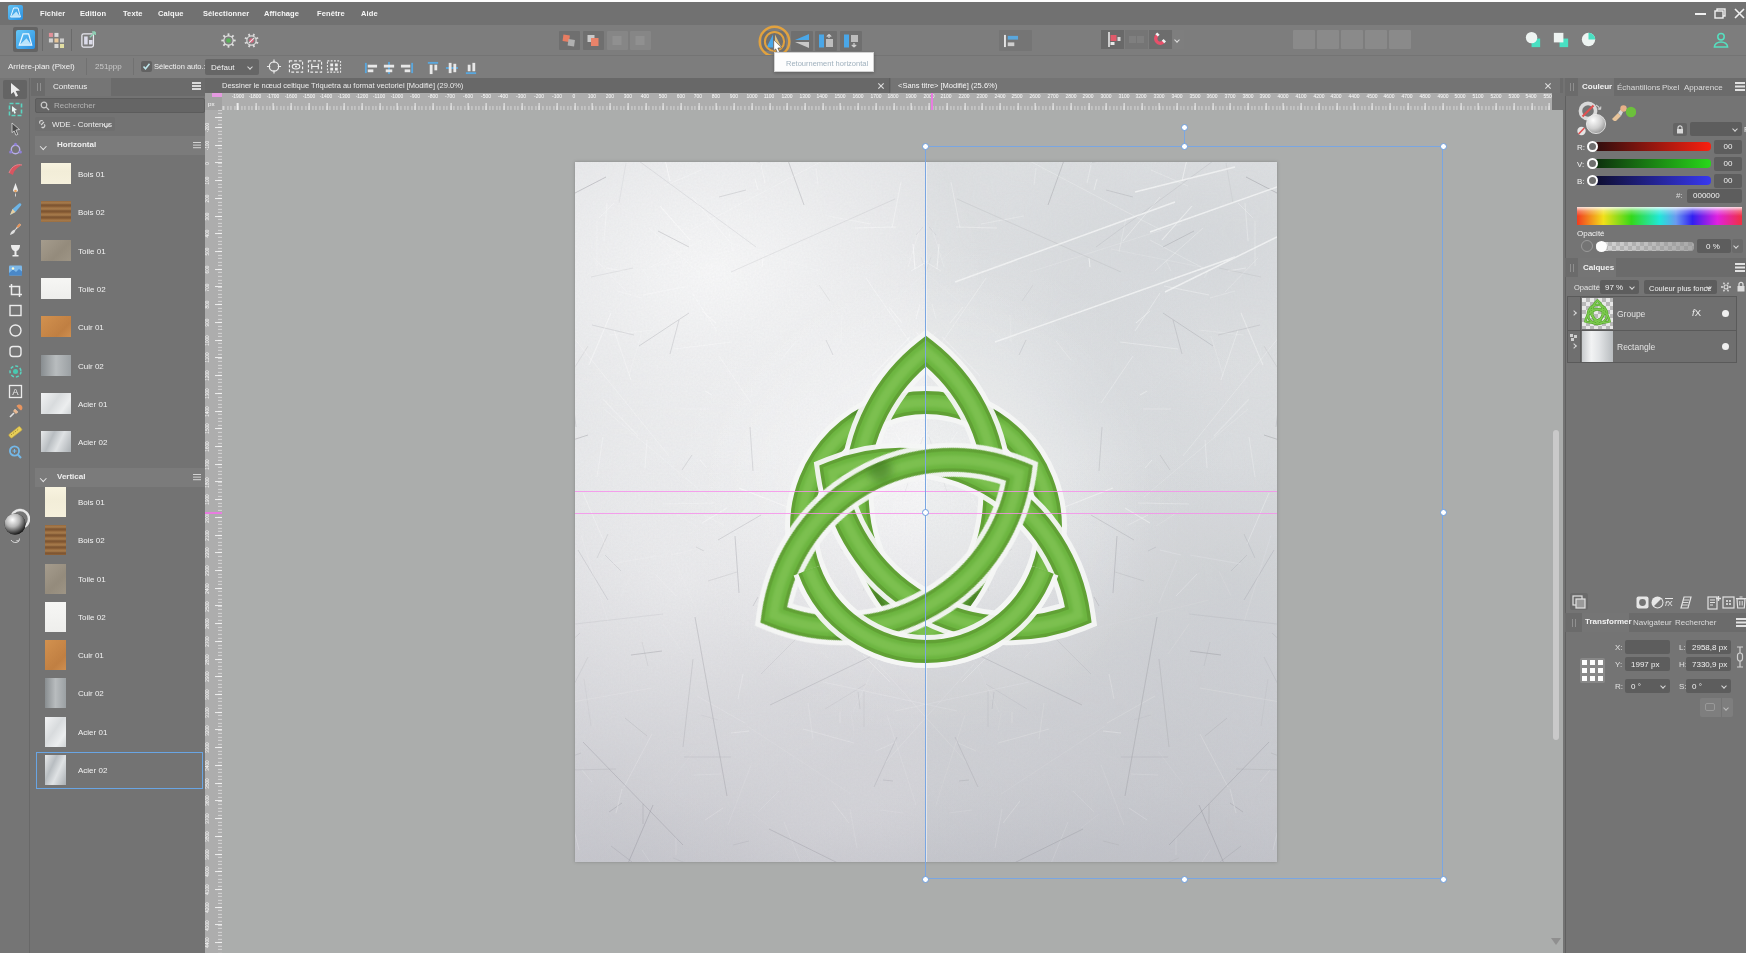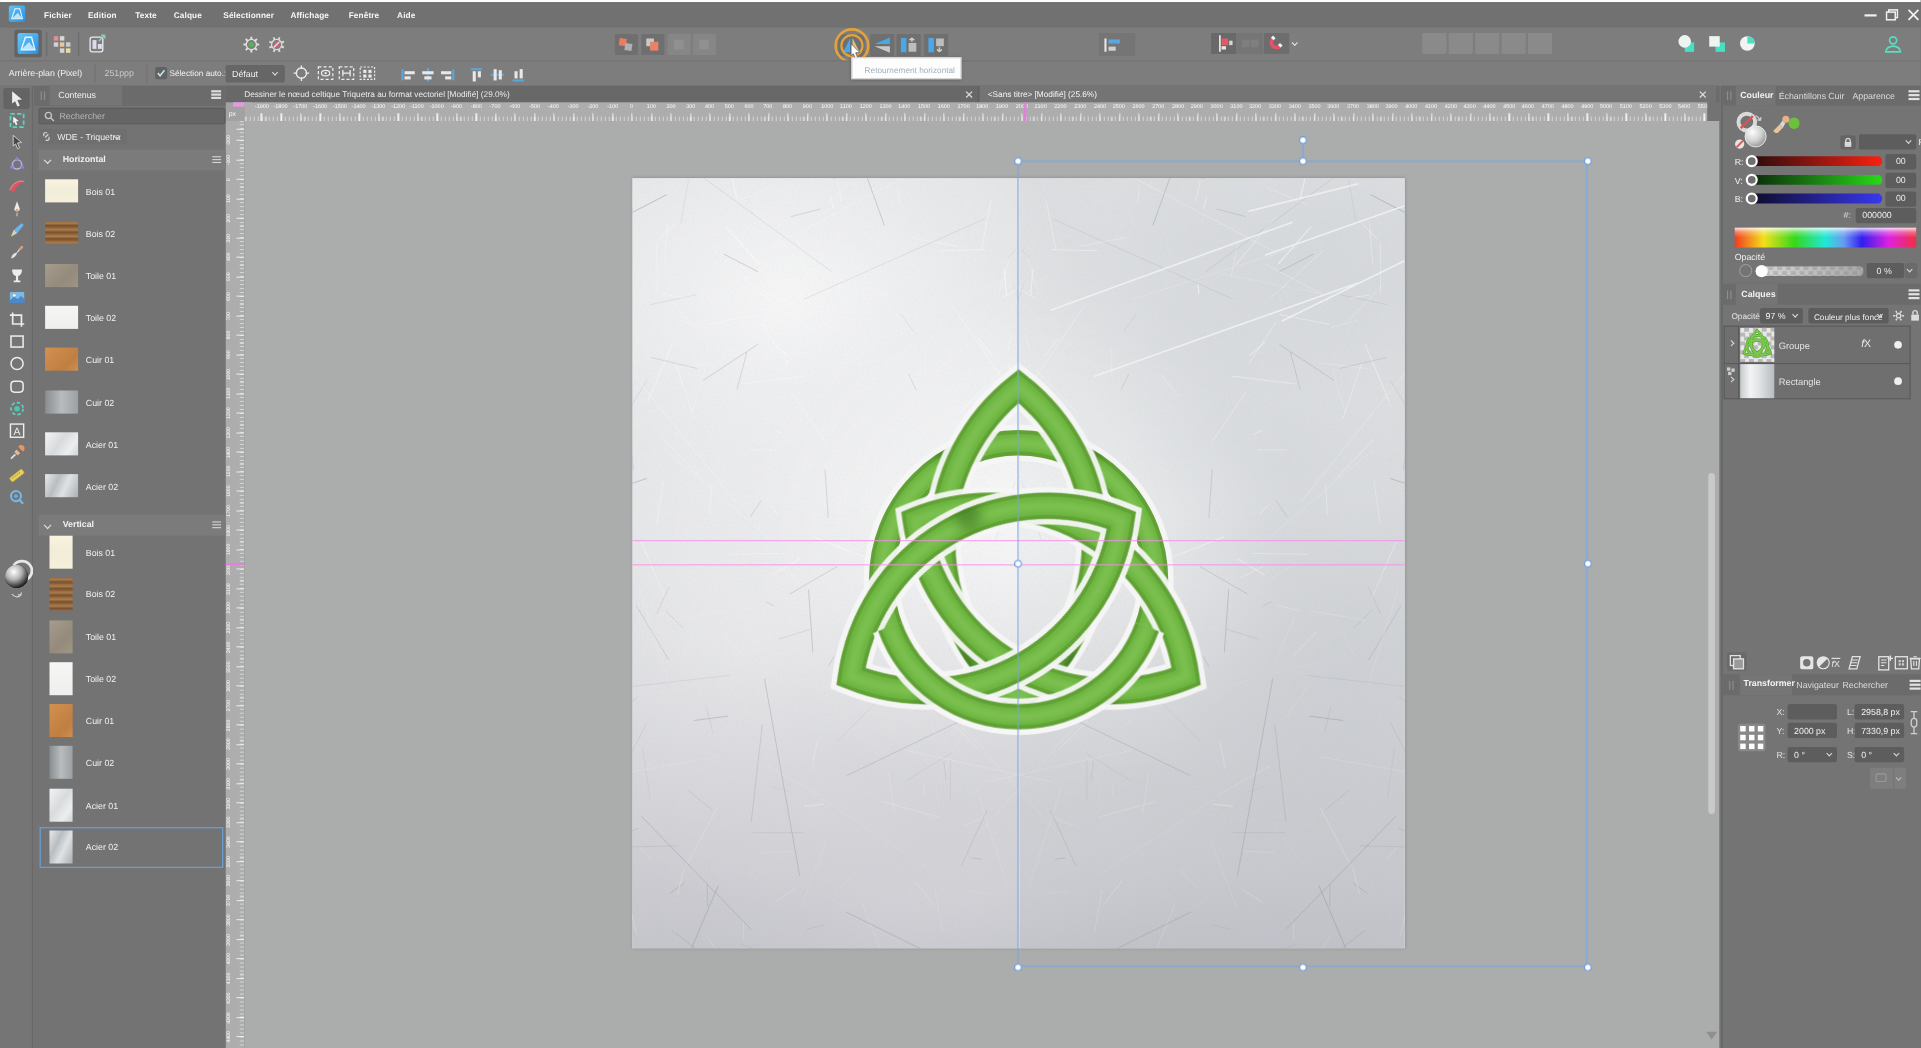--- a/index.html
+++ b/index.html
@@ -825,21 +825,21 @@
 <div class="abs" style="left:35px;top:98px;width:170px;height:15px;background:#656565;border-radius:2px;border:1px solid #5c5c5c;"></div>
 <svg class="abs" style="left:40px;top:101px;" width="10" height="10" viewBox="0 0 10 10">
     <circle cx="4" cy="4" r="2.8" fill="none" stroke="#c9c9c9" stroke-width="1.2"></circle>
     <path d="M6.2 6.2 L9 9" stroke="#c9c9c9" stroke-width="1.2"></path>
   </svg>
 <div class="txt" style="left:54px;top:102px;font-size:8px;color:#b5b5b5;">Rechercher</div>
 <div class="abs" style="left:35px;top:117px;width:80px;height:14px;background:#6f6f6f;border-radius:2px;"></div>
 <svg class="abs" style="left:38px;top:119px;" width="11" height="10" viewBox="0 0 11 10">
     <path d="M3 6 L6 3 M2.2 4.6 a1.8 1.8 0 0 1 2.6-2.6 M6.2 5.4 a1.8 1.8 0 0 1-2.6 2.6" fill="none" stroke="#d5d5d5" stroke-width="1.1"></path>
   </svg>
-<div class="txt" style="left:52px;top:121px;font-size:8px;color:#ededed;">WDE - Triquetra</div>
+<div class="txt" style="left:52px;top:121px;font-size:8px;color:#ededed;">WDE - Contenus</div>
 <div class="abs" style="left:104px;top:121px;line-height:0;"><span class="chev" style="width:4.5px;height:4.5px;"></span></div>
 
 <div class="abs" style="left:35px;top:136px;width:170px;height:19px;background:#7b7b7b;"></div>
 <div class="abs" style="left:41px;top:143px;line-height:0;"><span class="chev" style="width:4.5px;height:4.5px;transform:rotate(45deg);border-color:#e5e5e5;"></span></div>
 <div class="txt" style="left:57px;top:141px;font-size:8px;font-weight:700;color:#f0f0f0;">Horizontal</div>
 <div class="abs" style="left:193px;top:142px;width:8px;height:1.4px;background:#d5d5d5;box-shadow:0 2.6px 0 #d5d5d5,0 5.2px 0 #d5d5d5;"></div>
 <div class="abs" style="left:41px;top:163px;width:30px;height:21px;background:linear-gradient(180deg,#f8f4e0 0%,#f2edd8 40%,#f5f0dc 100%);"></div>
 <div class="txt" style="left:78px;top:171px;font-size:8px;">Bois 01</div>
 <div class="abs" style="left:41px;top:201.3px;width:30px;height:21px;background:repeating-linear-gradient(180deg,#96693e 0px,#a87c4c 2px,#7a5230 4px,#8f6238 6px);"></div>
 <div class="txt" style="left:78px;top:209.3px;font-size:8px;">Bois 02</div>
@@ -878,21 +878,21 @@
 <div class="txt" style="left:78px;top:767px;font-size:8px;">Acier 02</div>
 <div class="abs" style="left:36px;top:752px;width:167px;height:37px;border:1px solid #69a5e4;"></div>
 
 <div class="abs" style="left:1565px;top:78px;width:181px;height:875px;background:#747474;border-left:1px solid #606060;"></div>
 <div class="abs" style="left:1565px;top:78px;width:181px;height:18px;background:#6b6b6b;"></div>
 <div class="abs" style="left:1578px;top:78px;width:36px;height:18px;background:#757575;"></div>
 <div class="abs" style="left:1570px;top:83px;width:1px;height:8px;background:#8f8f8f;"></div>
 <div class="abs" style="left:1573px;top:83px;width:1px;height:8px;background:#8f8f8f;"></div>
 <div class="txt" style="left:1582px;top:83px;font-size:8px;font-weight:700;">Couleur</div>
 <div class="txt" style="left:1617px;top:84px;font-size:8px;color:#dcdcdc;">Échantillons</div>
-<div class="txt" style="left:1662px;top:84px;font-size:8px;color:#dcdcdc;">Cuir</div>
+<div class="txt" style="left:1662px;top:84px;font-size:8px;color:#dcdcdc;">Pixel</div>
 <div class="txt" style="left:1684px;top:84px;font-size:8px;color:#dcdcdc;">Apparence</div>
 <div class="abs" style="left:1735px;top:82px;width:10px;height:1.8px;background:#e2e2e2;box-shadow:0 3.5px 0 #e2e2e2,0 7px 0 #e2e2e2;"></div>
 
 <svg class="abs" style="left:1576px;top:101px;" width="34" height="36" viewBox="0 0 34 36">
 <defs>
       <radialGradient id="fillg" cx="35%" cy="30%" r="80%">
         <stop offset="0%" stop-color="#fdfdfd"></stop>
         <stop offset="55%" stop-color="#cfcfcf"></stop>
         <stop offset="100%" stop-color="#8a8a8a"></stop>
       </radialGradient>
@@ -1055,21 +1055,21 @@
 <div class="abs" style="left:1589.5px;top:675.5px;width:5px;height:5px;background:#fdfdfd;"></div>
 <div class="abs" style="left:1597.5px;top:675.5px;width:5px;height:5px;background:#fdfdfd;"></div>
 <div class="txt" style="left:1615px;top:644px;font-size:8px;color:#e0e0e0;">X:</div>
 <div class="ddk" style="left:1625px;top:640px;width:45px;height:14px;"></div>
 <div class="txt" style="left:1631px;top:644px;font-size:8px;margin-top:16px;">3479,4 px</div>
 <div class="txt" style="left:1679px;top:644px;font-size:8px;color:#e0e0e0;">L:</div>
 <div class="ddk" style="left:1686px;top:640px;width:45px;height:14px;"></div>
 <div class="txt" style="left:1692px;top:644px;font-size:8px;">2958,8 px</div>
 <div class="txt" style="left:1615px;top:661px;font-size:8px;color:#e0e0e0;">Y:</div>
 <div class="ddk" style="left:1625px;top:657px;width:45px;height:14px;"></div>
-<div class="txt" style="left:1631px;top:661px;font-size:8px;">2000 px</div>
+<div class="txt" style="left:1631px;top:661px;font-size:8px;">1997 px</div>
 <div class="txt" style="left:1679px;top:661px;font-size:8px;color:#e0e0e0;">H:</div>
 <div class="ddk" style="left:1686px;top:657px;width:45px;height:14px;"></div>
 <div class="txt" style="left:1692px;top:661px;font-size:8px;">7330,9 px</div>
 <div class="txt" style="left:1615px;top:683px;font-size:8px;color:#e0e0e0;">R:</div>
 <div class="ddk" style="left:1625px;top:679px;width:45px;height:14px;"></div>
 <div class="txt" style="left:1631px;top:683px;font-size:8px;">0 °</div>
 <div class="abs" style="left:1661px;top:683px;line-height:0;"><span class="chev" style="width:4px;height:4px;"></span></div>
 <div class="txt" style="left:1679px;top:683px;font-size:8px;color:#e0e0e0;">S:</div>
 <div class="ddk" style="left:1686px;top:679px;width:45px;height:14px;"></div>
 <div class="txt" style="left:1692px;top:683px;font-size:8px;">0 °</div>

